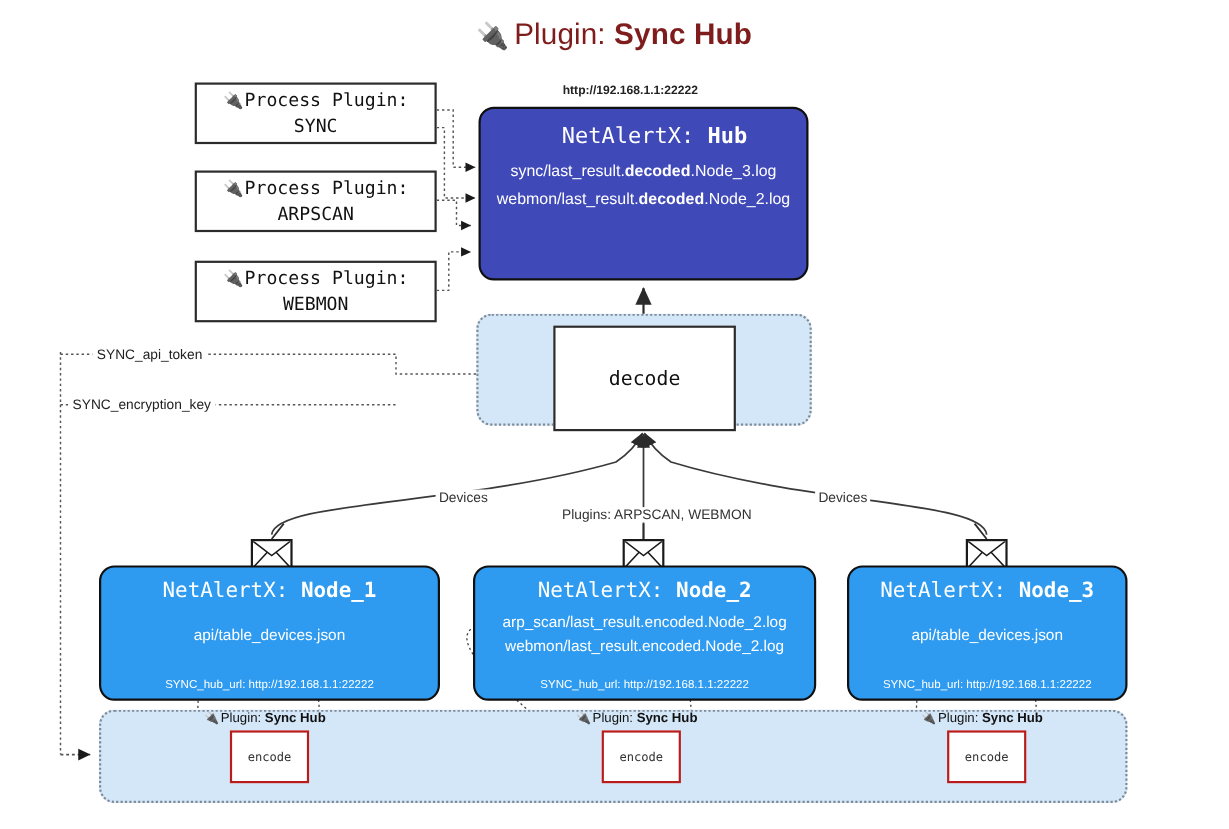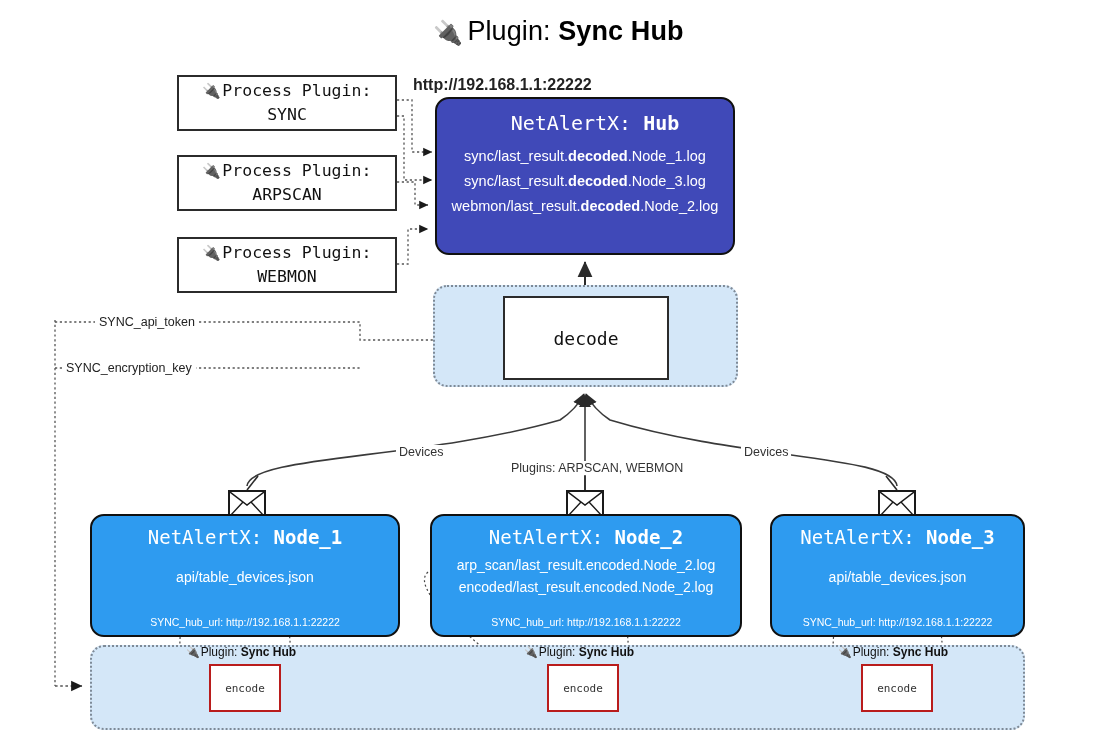--- a/index.html
+++ b/index.html
@@ -3,54 +3,54 @@
 <meta charset="utf-8">
 <style>
   html,body{margin:0;padding:0;background:#ffffff;}
   body{width:1117px;height:754px;position:relative;overflow:hidden;
        font-family:"Liberation Sans",sans-serif;color:#1a1a1a;}
   #root{position:absolute;inset:0;}
   .abs{position:absolute;}
 
   
   #title{left:0;top:16px;width:1117px;text-align:center;font-size:27px;
-         letter-spacing:.1px;color:#000000;white-space:nowrap;}
+         letter-spacing:.1px;color:#7f1d1d;white-space:nowrap;}
   #title .plug{font-size:24px;margin-right:4px;position:relative;top:1px;}
   #title .strong{font-weight:bold;}
 
   
   #wires{position:absolute;left:0;top:0;width:1117px;height:754px;overflow:visible;}
 
   
   .pplug{background:#fff;border:2px solid #2b2b2b;box-sizing:border-box;
          font-family:"DejaVu Sans Mono","Liberation Mono",monospace;
          font-size:16.5px;color:#111;line-height:1.45;text-align:center;
          display:flex;flex-direction:column;align-items:center;justify-content:center;}
   .pplug .l1{white-space:nowrap;}
   .pplug .l1 .plug{font-family:"DejaVu Sans",sans-serif;font-size:15px;margin-right:1px;}
 
   
-  #huburl{font-size:16px;font-weight:bold;color:#222;
-          width:300px;left:413px;top:76px;}
+  #huburl{font-size:11px;font-weight:bold;color:#222;text-align:center;
+          width:300px;left:423px;top:76px;}
   #hub{left:435px;top:97px;width:300px;height:158px;background:#4049b8;
        border:2px solid #101010;border-radius:14px;box-sizing:border-box;
        color:#fff;}
   #hub .htitle{text-align:center;margin-top:12px;font-size:20px;
        font-family:"DejaVu Sans Mono","Liberation Mono",monospace;padding-left:20px;}
   #hub .htitle b{font-weight:bold;}
   #hub .logs{margin-top:9px;}
   #hub .logline{font-size:14.5px;line-height:25px;white-space:nowrap;
        text-align:center;color:#fff;}
   #hub .logline b{font-weight:bold;}
 
   
   .cluster{background:#d4e7f8;border:2px dotted #7e8a97;border-radius:14px;
            box-sizing:border-box;}
   #decode-cluster{left:433px;top:285px;width:305px;height:102px;}
-  #decode{left:503px;top:296px;width:166px;height:84px;background:#fff;
+  #decode{left:503px;top:296px;width:166px;height:96px;background:#fff;
           border:2px solid #2b2b2b;box-sizing:border-box;
           display:flex;align-items:center;justify-content:center;
           font-family:"DejaVu Sans Mono","Liberation Mono",monospace;font-size:18px;color:#111;}
 
   
   .elabel{font-size:12.5px;color:#333;background:#fff;padding:0 3px;white-space:nowrap;}
 
   
   .node{background:#2e9bf0;border:2px solid #101010;border-radius:14px;
         box-sizing:border-box;color:#fff;top:514px;height:123px;}
@@ -151,30 +151,29 @@
     <div>WEBMON</div>
   </div>
 
   <div class="abs" id="huburl">http://192.168.1.1:22222</div>
   <div class="abs" id="hub">
     <div class="htitle">
       <span>NetAlertX:</span>
       <b>Hub</b>
     </div>
     <div class="logs">
-      <div class="logline"><span>sync/last_result.</span><b>decoded</b><span>.Node_1.log</span></div>
       <div class="logline"><span>sync/last_result.</span><b>decoded</b><span>.Node_3.log</span></div>
       <div class="logline"><span>webmon/last_result.</span><b>decoded</b><span>.Node_2.log</span></div>
     </div>
   </div>
 
   <div class="abs cluster" id="decode-cluster"></div>
   <div class="abs" id="decode">decode</div>
 
-  <div class="abs tokenlbl" style="left:95px;top:315px;text-align:center;">SYNC_api_token</div>
+  <div class="abs tokenlbl" style="left:84px;top:315px;text-align:center;">SYNC_api_token</div>
   <div class="abs tokenlbl" style="left:62px;top:361px;">SYNC_encryption_key</div>
 
   <div class="abs elabel" style="left:396px;top:445px;">Devices</div>
   <div class="abs elabel" style="left:741px;top:445px;">Devices</div>
   <div class="abs elabel" style="left:508px;top:461px;">Plugins: ARPSCAN, WEBMON</div>
 
   <div class="abs env" style="left:228px;">
     <svg width="34" height="24" viewBox="0 0 34 24">
         <path d="M0,0 L17,13 L34,0" fill="none" stroke="#1a1a1a" stroke-width="1.4"></path>
         <path d="M0,24 L13,10 M34,24 L21,10" fill="none" stroke="#1a1a1a" stroke-width="1.4"></path>
@@ -204,21 +203,21 @@
     <div class="nurl">SYNC_hub_url: http://192.168.1.1:22222</div>
   </div>
 
   <div class="abs node" id="node2">
     <div class="ntitle">
       <span>NetAlertX:</span>
       <b>Node_2</b>
     </div>
     <div class="lines2">
       <div class="nline">arp_scan/last_result.encoded.Node_2.log</div>
-      <div class="nline">encoded/last_result.encoded.Node_2.log</div>
+      <div class="nline">webmon/last_result.encoded.Node_2.log</div>
     </div>
     <div class="nurl">SYNC_hub_url: http://192.168.1.1:22222</div>
   </div>
 
   <div class="abs node" id="node3">
     <div class="ntitle">
       <span>NetAlertX:</span>
       <b>Node_3</b>
     </div>
     <div class="lines1">

